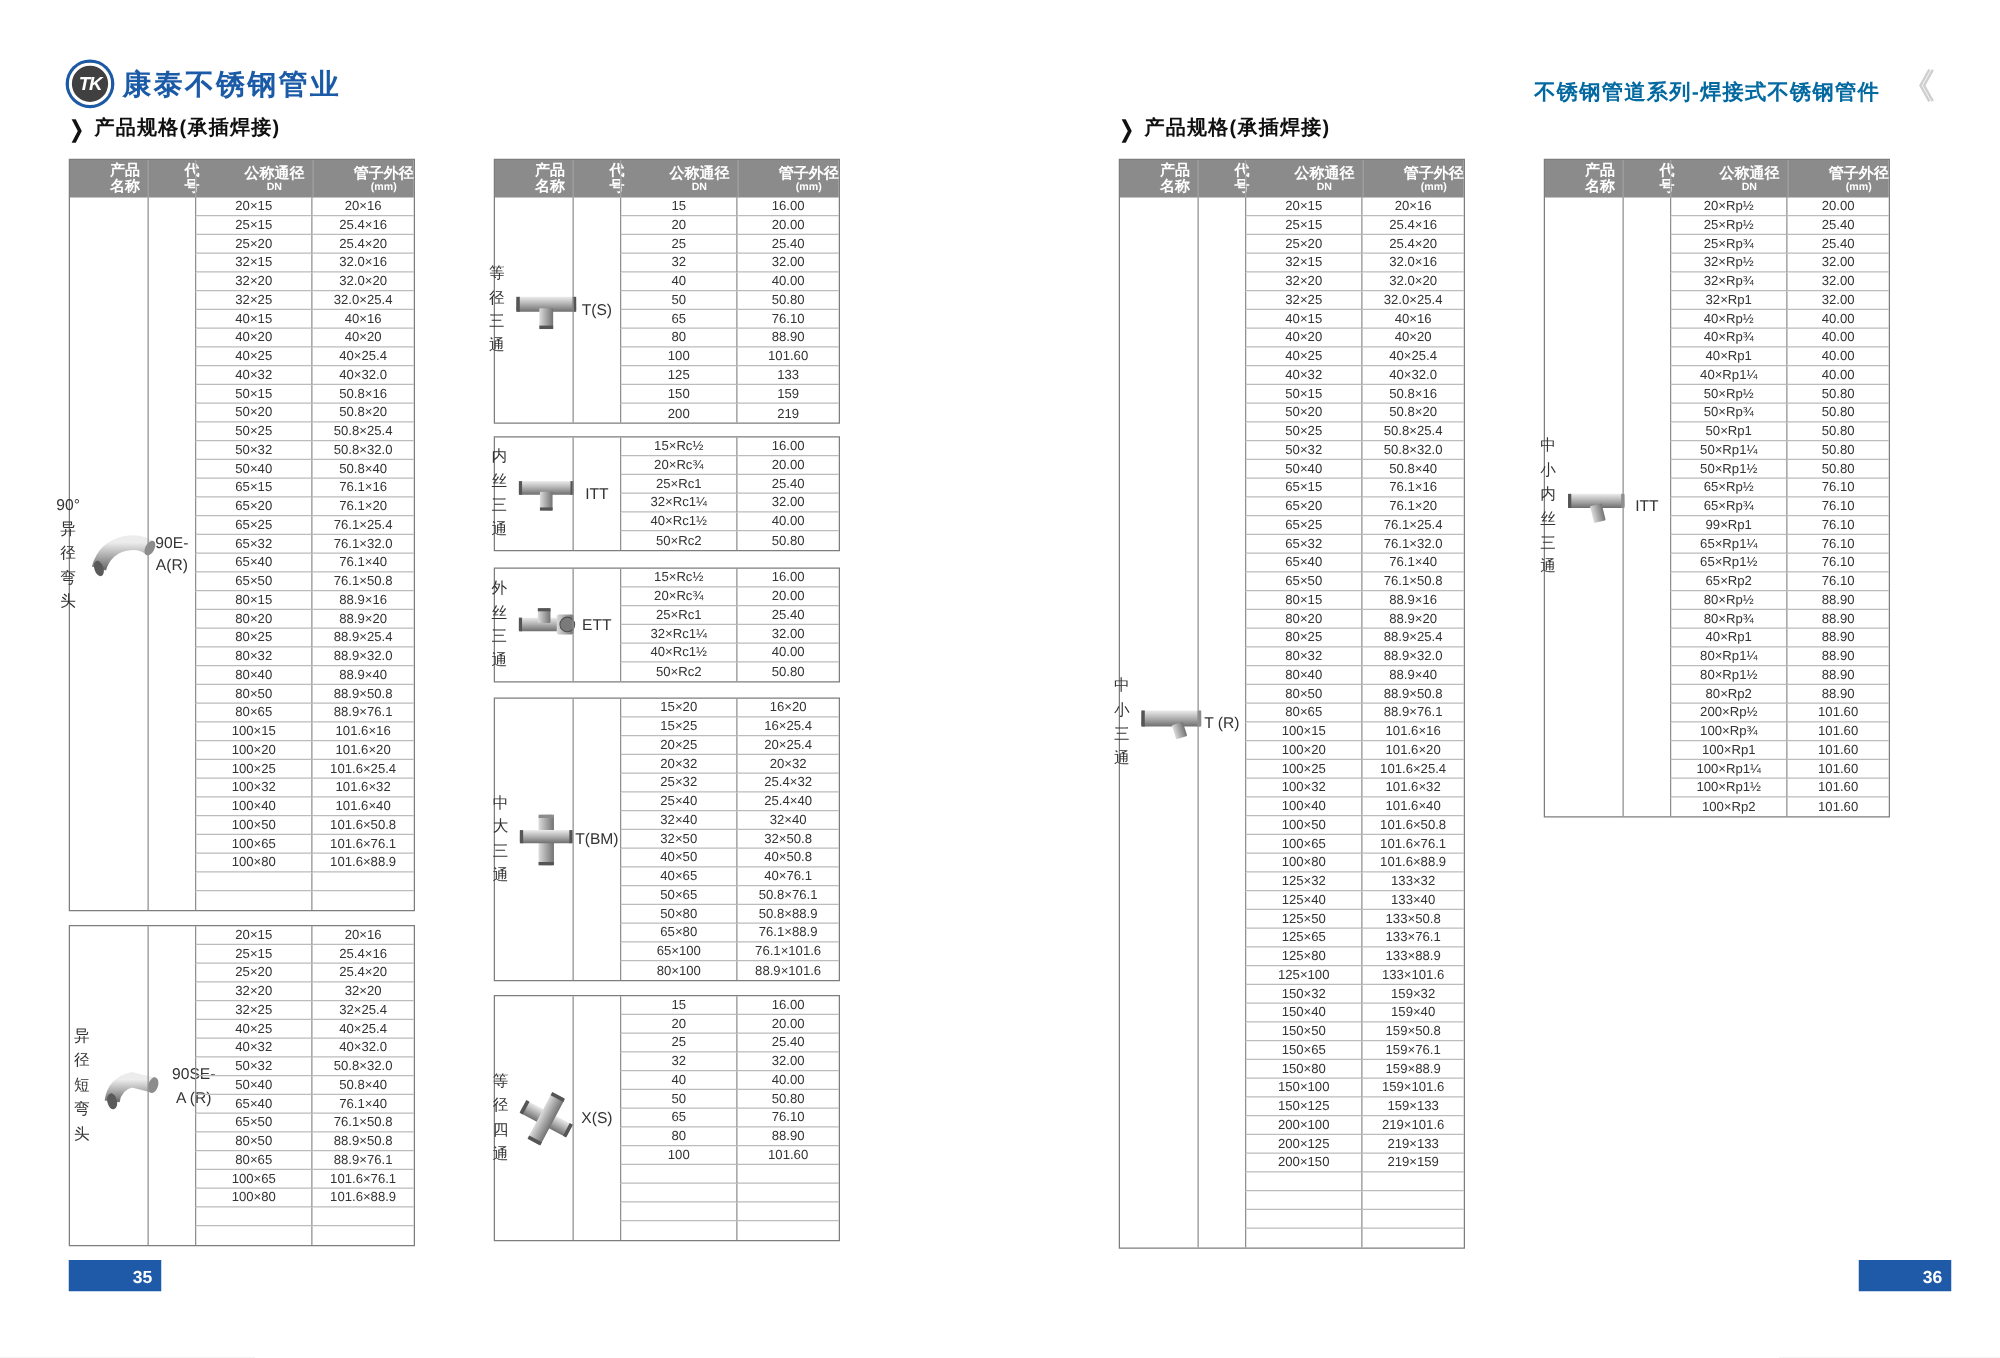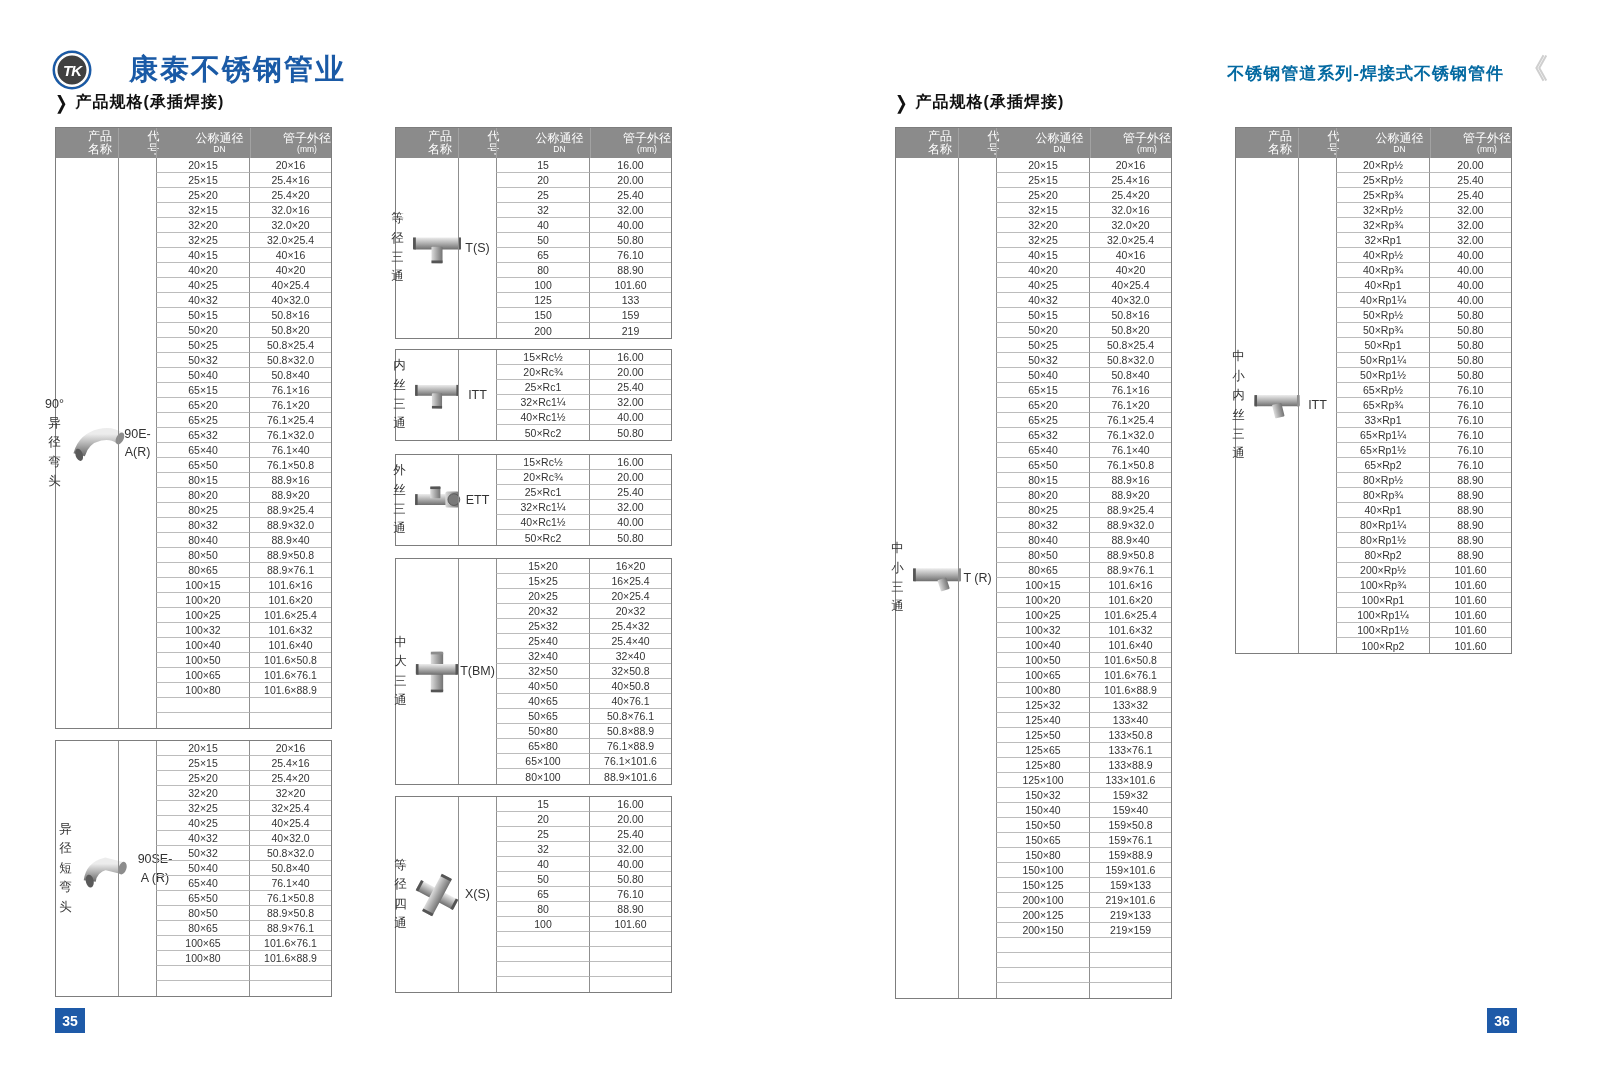--- a/index.html
+++ b/index.html
@@ -5,51 +5,51 @@
   html,body{margin:0;padding:0;background:#e9e9e9;}
   .page{position:relative;width:1600px;height:1086px;background:#ffffff;
         font-family:"Liberation Sans","DejaVu Sans",sans-serif;overflow:hidden;}
 
   
   .logo{position:absolute;left:55px;top:50px;display:flex;align-items:center;gap:9px;}
   .logo-badge{width:34px;height:34px;border-radius:50%;background:#404040;color:#fff;
         display:flex;align-items:center;justify-content:center;font-weight:bold;
         font-style:italic;font-size:15px;letter-spacing:-1px;
         box-shadow:inset 0 0 0 2.5px #fff, 0 0 0 2.5px #1a5aa6;}
-  .logo-text{color:#1a5aa6;font-size:29px;font-weight:bold;letter-spacing:2px;margin-left:31px;}
+  .logo-text{color:#1a5aa6;font-size:23px;font-weight:bold;letter-spacing:2px;}
   .series{position:absolute;top:62px;right:96px;font-size:17px;font-weight:bold;color:#0369a1;letter-spacing:1px;}
   .corner{position:absolute;top:50px;right:52px;font-size:28px;color:#cfcfcf;font-weight:bold;}
 
   .section-title{position:absolute;display:flex;align-items:center;gap:7px;
         font-size:16px;font-weight:bold;color:#101010;letter-spacing:1px;}
   .section-title .chev{font-size:15px;font-weight:bold;color:#111;transform:scaleY(1.25);}
 
   
   .tbl{position:absolute;border:1px solid #7d7d7d;background:#fff;box-sizing:border-box;}
   .thead{display:grid;grid-template-columns:62px 38px 94px 1fr;height:30px;background:#8b8b8b;}
   .th{display:flex;flex-direction:column;align-items:center;justify-content:center;
-      color:#fff;font-weight:normal;font-size:12px;border-left:1px solid #a2a2a2;line-height:1.05;padding-left:32px;}
+      color:#fff;font-weight:bold;font-size:12px;border-left:1px solid #a2a2a2;line-height:1.05;padding-left:32px;}
   .th:first-child{border-left:none;}
   .th .sub{font-size:8.5px;margin-top:1px;}
   .grid{display:grid;grid-template-columns:62px 38px 94px 1fr;grid-auto-rows:15px;}
   .rc{grid-column:3;display:flex;align-items:center;justify-content:center;
       border-bottom:1px solid #bcbcbc;font-size:10.5px;color:#333;
       border-left:1px solid #8f8f8f;border-right:1px solid #8f8f8f;overflow:hidden;}
   .rc.od{grid-column:4;border-left:none;border-right:none;}
   .grid .rc:nth-last-child(1),.grid .rc:nth-last-child(2){border-bottom:none;}
   .merge{display:flex;align-items:center;justify-content:center;}
   .merge.prod{grid-column:1;flex-direction:row;gap:7px;font-size:12.5px;color:#333;
       text-align:center;white-space:pre-line;line-height:1.55;padding:2px;}
   .merge.code{grid-column:2;font-size:12.5px;color:#333;white-space:pre-line;
       text-align:center;line-height:1.45;border-left:1px solid #8f8f8f;}
   .fit{flex:0 0 auto;}
 
   
   .pagenum{position:absolute;width:30px;height:25px;background:#1e5aa8;color:#fff;
-      display:flex;align-items:center;justify-content:center;font-weight:bold;font-size:14px;}
+      display:flex;align-items:center;justify-content:center;font-weight:bold;font-size:14px;padding-left:44px;}
 </style>
 </head>
 <body>
 
 <div class="page">
 
   <svg width="0" height="0" style="position:absolute">
     <defs>
       <linearGradient id="pg" x1="0" y1="0" x2="0" y2="1">
         <stop offset="0" stop-color="#ececec"></stop>
@@ -625,21 +625,21 @@
         <div class="rc">50×Rp1</div>
         <div class="rc od">50.80</div>
         <div class="rc">50×Rp1¼</div>
         <div class="rc od">50.80</div>
         <div class="rc">50×Rp1½</div>
         <div class="rc od">50.80</div>
         <div class="rc">65×Rp½</div>
         <div class="rc od">76.10</div>
         <div class="rc">65×Rp¾</div>
         <div class="rc od">76.10</div>
-        <div class="rc">33×Rp1</div>
+        <div class="rc">99×Rp1</div>
         <div class="rc od">76.10</div>
         <div class="rc">65×Rp1¼</div>
         <div class="rc od">76.10</div>
         <div class="rc">65×Rp1½</div>
         <div class="rc od">76.10</div>
         <div class="rc">65×Rp2</div>
         <div class="rc od">76.10</div>
         <div class="rc">80×Rp½</div>
         <div class="rc od">88.90</div>
         <div class="rc">80×Rp¾</div>

